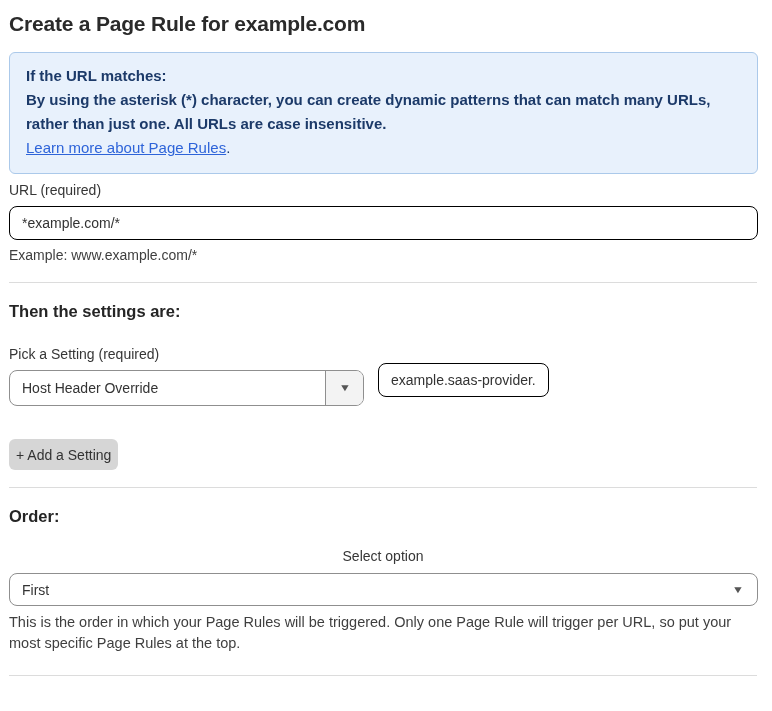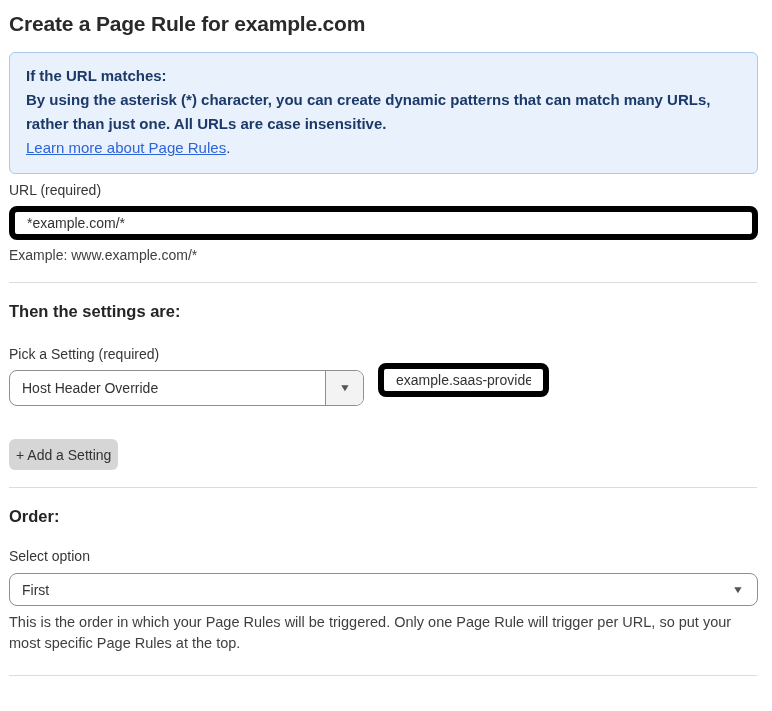--- a/index.html
+++ b/index.html
@@ -44,21 +44,21 @@
   .field-label {
     display: block;
     font-size: 14px;
     color: #363636;
     margin-bottom: 8px;
   }
 
   .text-input {
     display: block;
     height: 34px;
-    border: 6px solid #000000;
+    border: 1px solid #000000;
     border-radius: 8px;
     font-family: "Liberation Sans", "DejaVu Sans", sans-serif;
     font-size: 14px;
     color: #333333;
     padding: 0 12px;
     background: #ffffff;
     outline: none;
     white-space: nowrap;
     overflow: hidden;
   }
@@ -126,21 +126,21 @@
     font-family: "Liberation Sans", "DejaVu Sans", sans-serif;
     font-size: 14px;
     border: none;
     border-radius: 6px;
     cursor: pointer;
     color: #333333;
     background: #d6d6d6;
   }
   .add-btn { margin-top: 33px; height: 31px; padding: 0 7px; }
 
-  .order-section-label { margin-top: 22px; margin-bottom: 9px; }
+  .order-section-label { margin-top: 22px; margin-bottom: 9px; text-align: center; }
   .order-select {
     height: 33px;
     width: 749px;
     justify-content: space-between;
     padding: 0 14px 0 12px;
   }
   .order-help {
     margin-top: 6px;
     font-size: 14.5px;
     color: #3f3f3f;

